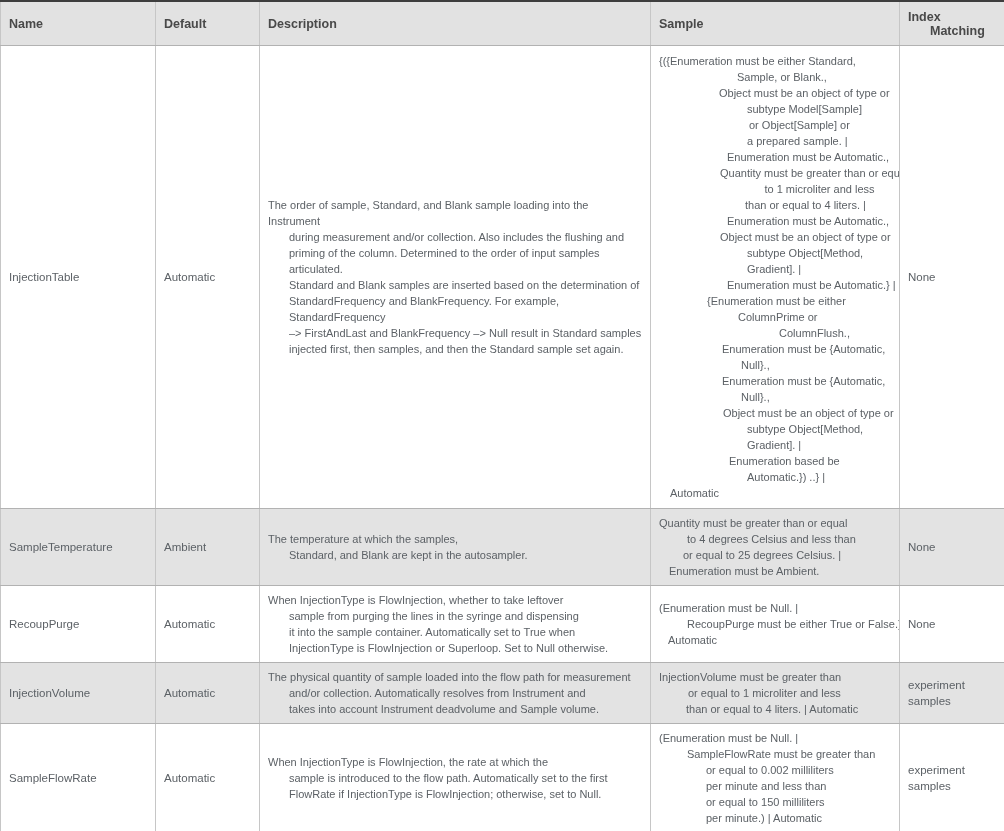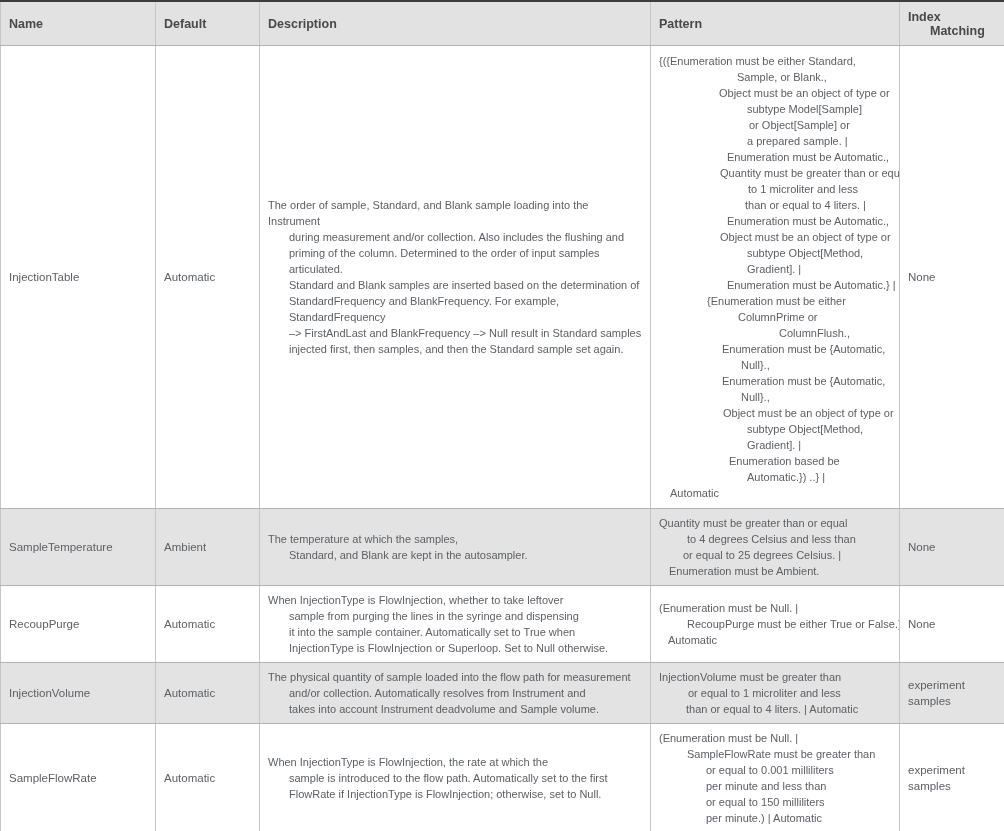--- a/index.html
+++ b/index.html
@@ -61,21 +61,21 @@
     <col style="width:104px">
     <col style="width:391px">
     <col style="width:249px">
     <col style="width:105px">
   </colgroup>
   <thead>
     <tr>
       <th>Name</th>
       <th>Default</th>
       <th>Description</th>
-      <th>Pattern</th>
+      <th>Sample</th>
       <th>
         <div class="hdr-line1">Index</div>
         <div class="hdr-line2">Matching</div>
       </th>
     </tr>
   </thead>
   <tbody id="table-body">
       <tr class="row-h1">
         <td class="name-cell">InjectionTable</td>
         <td class="default-cell">Automatic</td>
@@ -90,21 +90,21 @@
         </td>
         <td class="pattern-cell">
           <div class="pline" style="padding-left: 0px;">{({Enumeration must be either Standard,</div>
           <div class="pline" style="padding-left: 78px;">Sample, or Blank.,</div>
           <div class="pline" style="padding-left: 60px;">Object must be an object of type or</div>
           <div class="pline" style="padding-left: 88px;">subtype Model[Sample]</div>
           <div class="pline" style="padding-left: 90px;">or Object[Sample] or</div>
           <div class="pline" style="padding-left: 88px;">a prepared sample. |</div>
           <div class="pline" style="padding-left: 68px;">Enumeration must be Automatic.,</div>
           <div class="pline" style="padding-left: 61px;">Quantity must be greater than or equal</div>
-          <div class="pline" style="padding-left: 89px;">to 1 microliter and less</div>
+          <div class="pline" style="padding-left: 89px; text-align: center;">to 1 microliter and less</div>
           <div class="pline" style="padding-left: 86px;">than or equal to 4 liters. |</div>
           <div class="pline" style="padding-left: 68px;">Enumeration must be Automatic.,</div>
           <div class="pline" style="padding-left: 61px;">Object must be an object of type or</div>
           <div class="pline" style="padding-left: 88px;">subtype Object[Method,</div>
           <div class="pline" style="padding-left: 88px;">Gradient]. |</div>
           <div class="pline" style="padding-left: 68px;">Enumeration must be Automatic.} |</div>
           <div class="pline" style="padding-left: 48px;">{Enumeration must be either</div>
           <div class="pline" style="padding-left: 79px;">ColumnPrime or</div>
           <div class="pline" style="padding-left: 79px; text-align: center;">ColumnFlush.,</div>
           <div class="pline" style="padding-left: 63px;">Enumeration must be {Automatic,</div>
@@ -170,21 +170,21 @@
         <td class="name-cell">SampleFlowRate</td>
         <td class="default-cell">Automatic</td>
         <td class="desc-cell">
           <div class="line">When InjectionType is FlowInjection, the rate at which the</div>
           <div class="line cont">sample is introduced to the flow path.  Automatically set to the first</div>
           <div class="line cont">FlowRate if InjectionType is FlowInjection; otherwise, set to Null.</div>
         </td>
         <td class="pattern-cell">
           <div class="pline" style="padding-left: 0px;">(Enumeration must be Null. |</div>
           <div class="pline" style="padding-left: 28px;">SampleFlowRate must be greater than</div>
-          <div class="pline" style="padding-left: 47px;">or equal to 0.001 milliliters</div>
+          <div class="pline" style="padding-left: 47px;">or equal to 0.002 milliliters</div>
           <div class="pline" style="padding-left: 47px;">per minute and less than</div>
           <div class="pline" style="padding-left: 47px;">or equal to 150 milliliters</div>
           <div class="pline" style="padding-left: 47px;">per minute.) | Automatic</div>
         </td>
         <td class="index-cell">experiment samples</td>
       </tr>
     </tbody>
 </table>
 
 </body></html>

